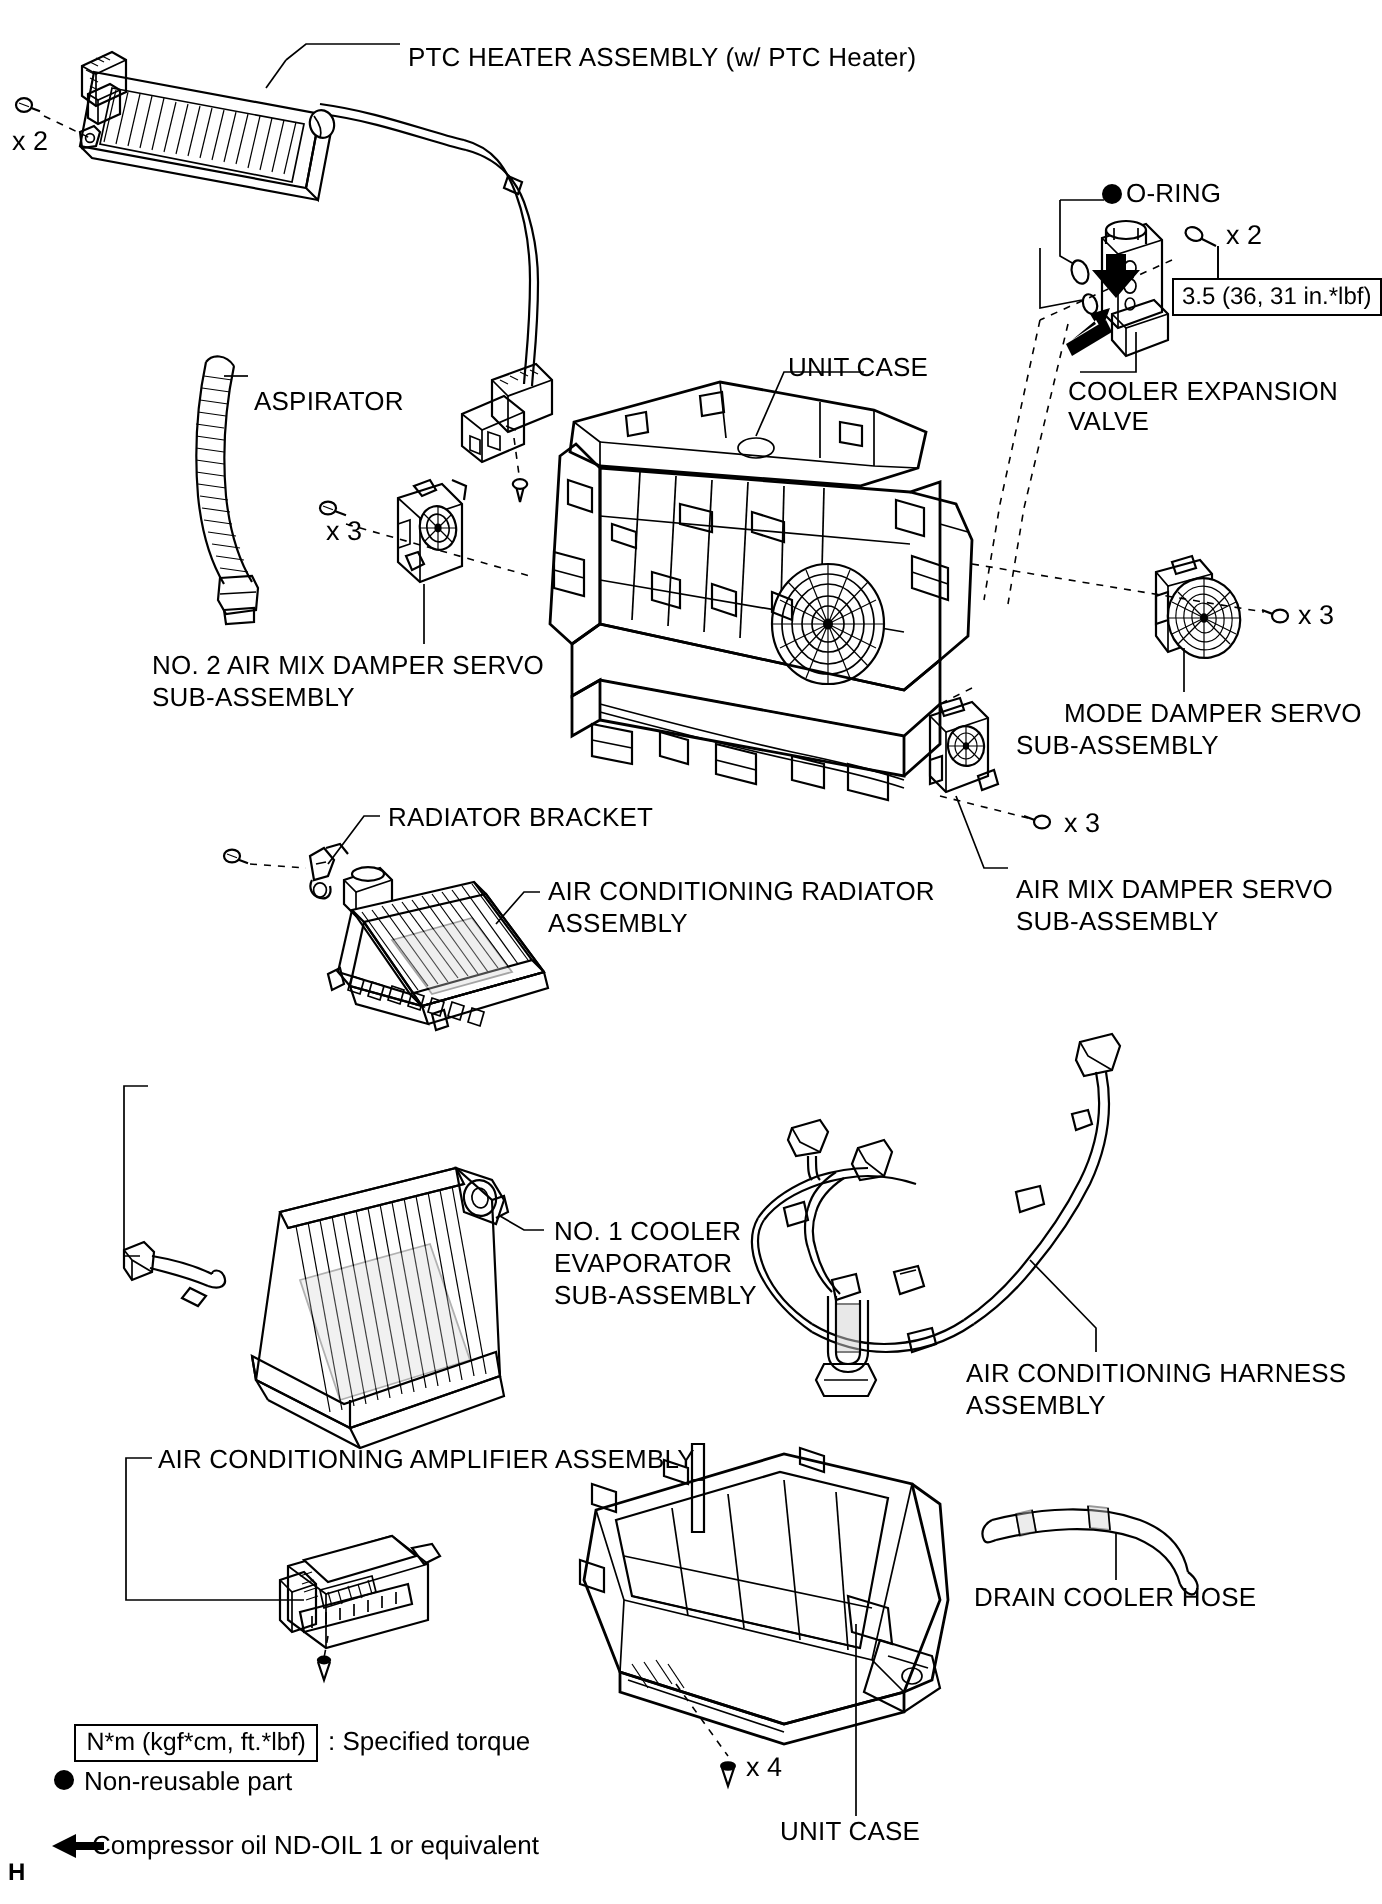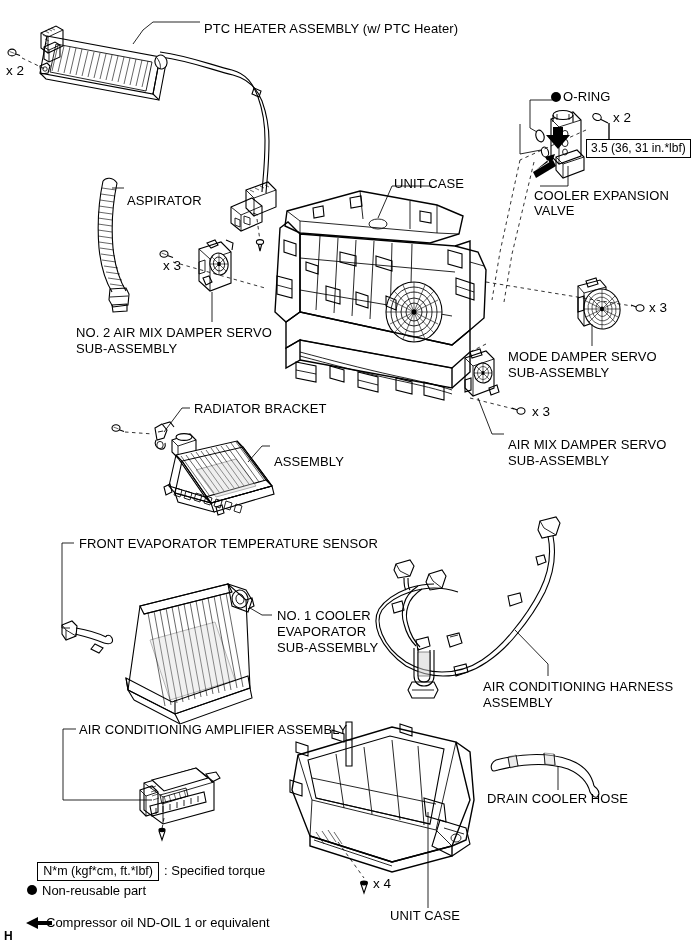--- a/index.html
+++ b/index.html
@@ -661,31 +661,31 @@
 <div class="qty" style="left:613px;top:110px;">x 2</div>
 <div class="torque-box" style="left:586px;top:139px;">3.5 (36, 31 in.*lbf)</div>
 <div class="lbl" style="left:534px;top:188px;">COOLER EXPANSION</div>
 <div class="lbl" style="left:534px;top:203px;">VALVE</div>
 
 <div class="qty" style="left:163px;top:258px;">x 3</div>
 <div class="lbl" style="left:76px;top:325px;">NO. 2 AIR MIX DAMPER SERVO</div>
 <div class="lbl" style="left:76px;top:341px;">SUB-ASSEMBLY</div>
 
 <div class="qty" style="left:649px;top:300px;">x 3</div>
-<div class="lbl" style="left:508px;top:349px;">MODE DAMPER SERVO</div>
+<div class="lbl" style="left:532px;top:349px;">MODE DAMPER SERVO</div>
 <div class="lbl" style="left:508px;top:365px;">SUB-ASSEMBLY</div>
 
 <div class="qty" style="left:532px;top:404px;">x 3</div>
 <div class="lbl" style="left:508px;top:437px;">AIR MIX DAMPER SERVO</div>
 <div class="lbl" style="left:508px;top:453px;">SUB-ASSEMBLY</div>
 
 <div class="lbl" style="left:194px;top:401px;">RADIATOR BRACKET</div>
+<div class="lbl" style="left:274px;top:438px;">AIR CONDITIONING RADIATOR</div>
 <div class="lbl" style="left:274px;top:454px;">ASSEMBLY</div>
 
-<div class="lbl" style="left:79px;top:536px;">FRONT EVAPORATOR TEMPERATURE SENSOR</div>
 
 <div class="lbl" style="left:277px;top:608px;">NO. 1 COOLER</div>
 <div class="lbl" style="left:277px;top:624px;">EVAPORATOR</div>
 <div class="lbl" style="left:277px;top:640px;">SUB-ASSEMBLY</div>
 
 <div class="lbl" style="left:483px;top:679px;">AIR CONDITIONING HARNESS</div>
 <div class="lbl" style="left:483px;top:695px;">ASSEMBLY</div>
 
 <div class="lbl" style="left:79px;top:722px;">AIR CONDITIONING AMPLIFIER ASSEMBLY</div>
 

